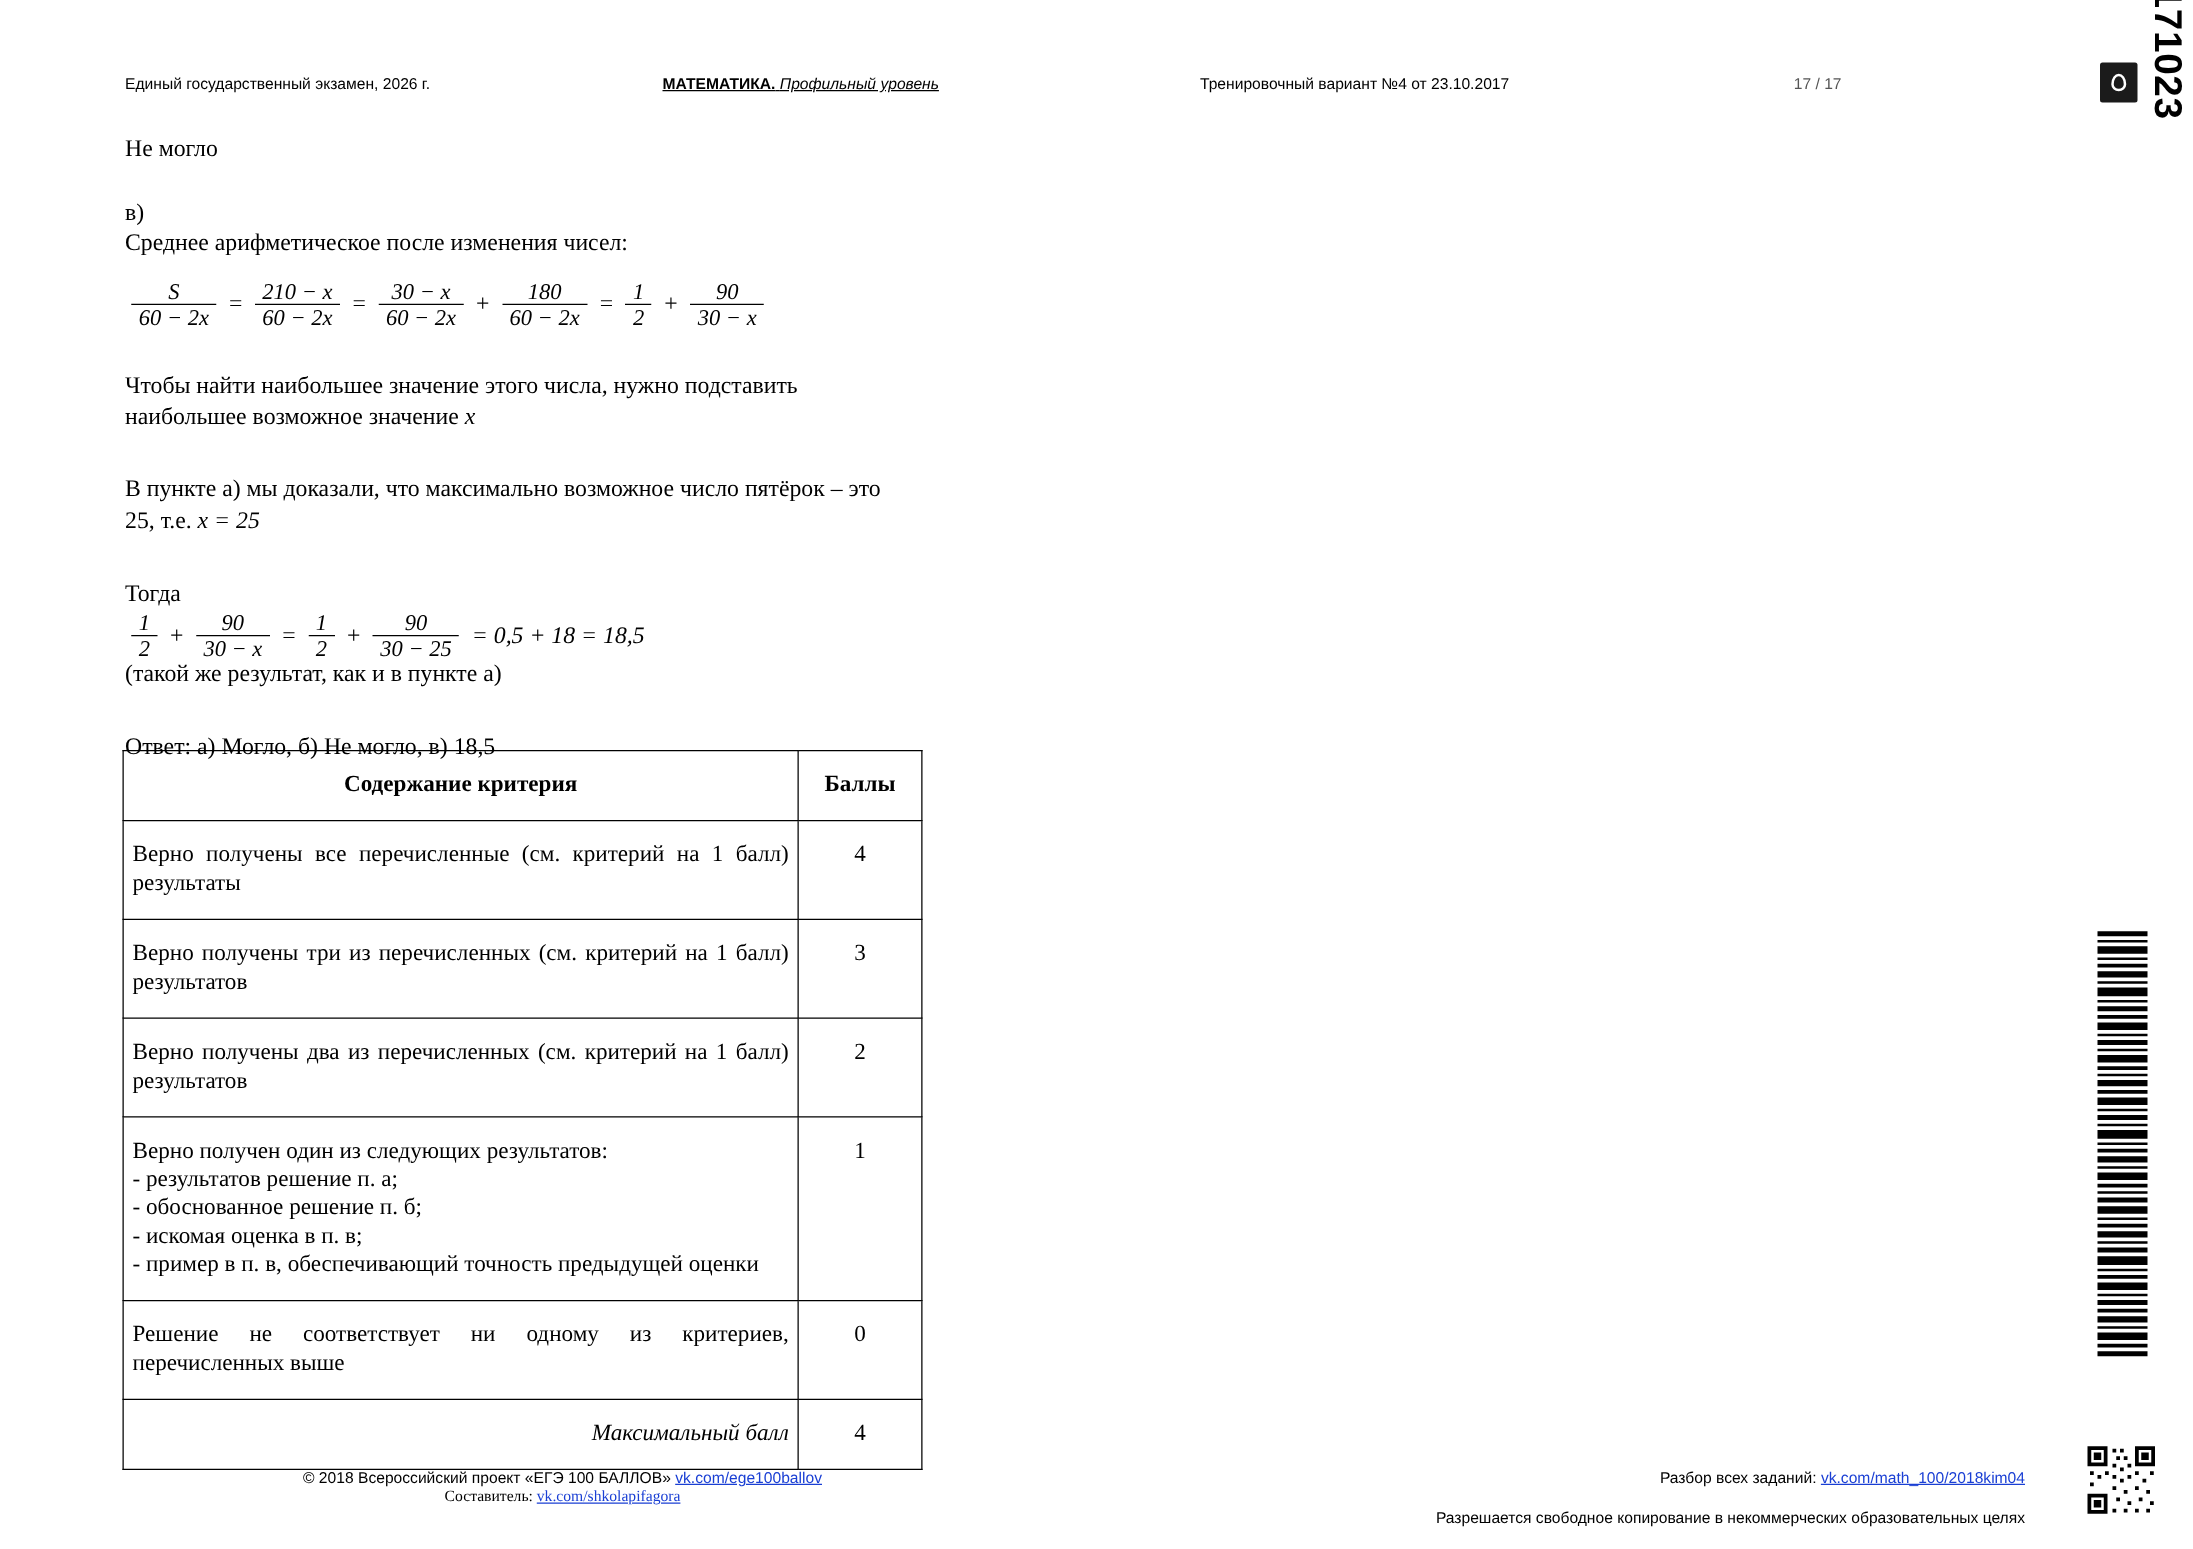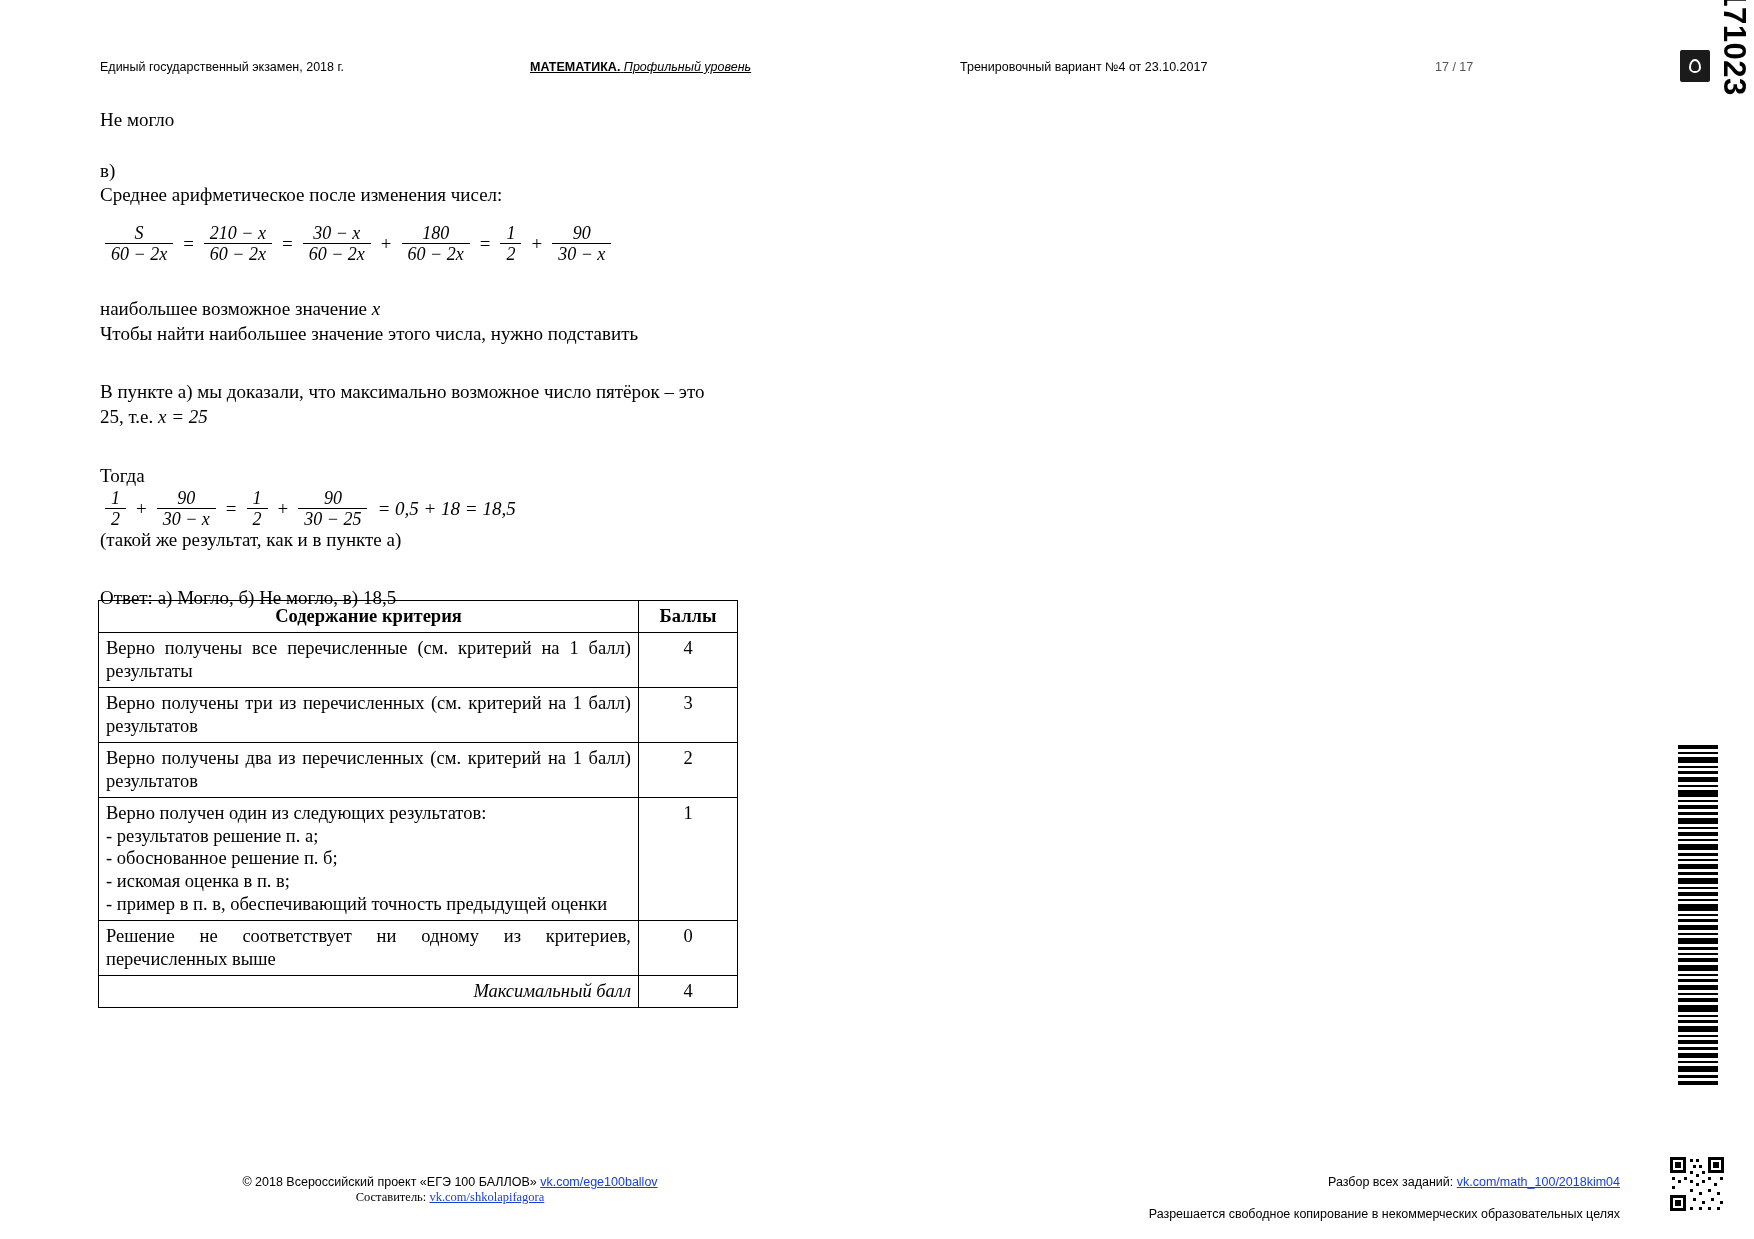--- a/index.html
+++ b/index.html
@@ -100,21 +100,21 @@
     position: absolute;
     left: 98px;
     top: 600px;
     width: 640px;
     border-collapse: collapse;
     font-size: 18.5px;
     line-height: 1.24;
   }
   .crit-table th, .crit-table td {
     border: 1.3px solid #000;
-    padding: 4px 7px;
+    padding: 16px 7px;
     vertical-align: top;
   }
   .crit-table th {
     text-align: center;
     font-weight: bold;
   }
   .crit-table td.score {
     width: 84px;
     text-align: center;
     vertical-align: top;
@@ -203,21 +203,21 @@
   .footer .f-right .line2 { margin-top: 18px; }
   .lnk {
     color: #1a3fd4;
     text-decoration: underline;
   }
 </style>
 </head>
 <body>
 
 <div class="header">
-  <span class="h-left">Единый государственный экзамен, 2018 г.</span>
+  <span class="h-left">Единый государственный экзамен, 2026 г.</span>
   <span class="h-center"><b>МАТЕМАТИКА.</b> <i>Профильный уровень</i></span>
   <span class="h-right">Тренировочный вариант №4 от 23.10.2017</span>
   <span class="h-page">17 / 17</span>
 </div>
 <div class="logo-box"></div>
 
 <div class="content">
 
   <div class="para">Не могло</div>
 
@@ -255,22 +255,22 @@
     </span>
     <span class="op">+</span>
     <span class="frac">
       <span class="num it">90</span>
       <span class="den it">30 − x</span>
     </span>
   </div>
 
   <div class="gap-l"></div>
 
+  <div class="para">Чтобы найти наибольшее значение этого числа, нужно подставить</div>
   <div class="para"><span>наибольшее возможное значение </span><span class="it">x</span></div>
-  <div class="para">Чтобы найти наибольшее значение этого числа, нужно подставить</div>
 
   <div class="gap-l"></div>
 
   <div class="para">В пункте а) мы доказали, что максимально возможное число пятёрок – это</div>
   <div class="para"><span>25, т.е. </span><span class="it">x = 25</span></div>
 
   <div class="gap-l"></div>
 
   <div class="para">Тогда</div>
 

